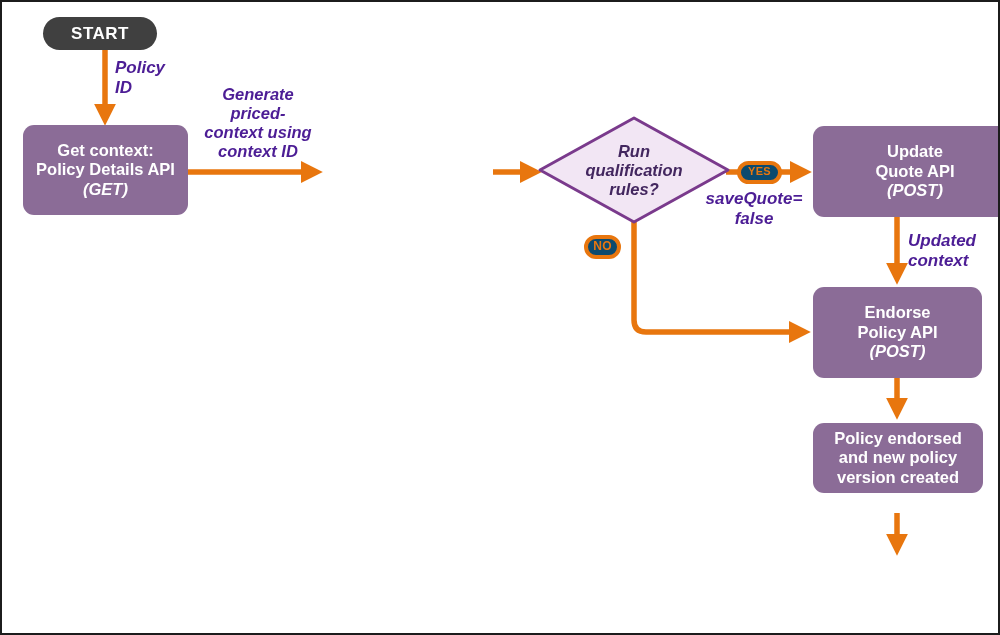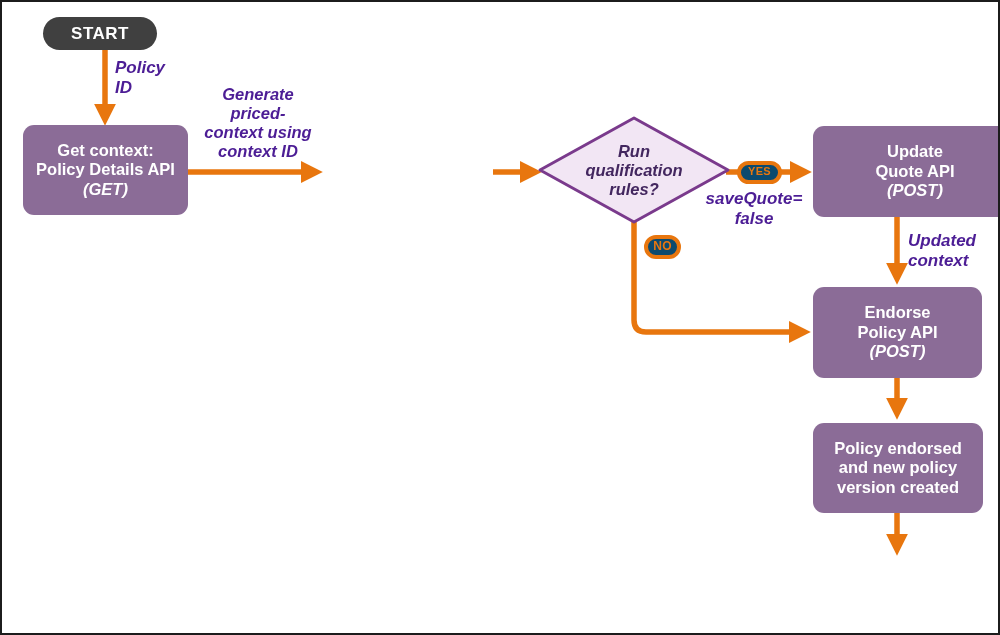--- a/index.html
+++ b/index.html
@@ -123,21 +123,21 @@
 Quote API</div>
     <div class="box-method">(POST)</div>
   </div>
 
   <div class="node-box" style="left:811px; top:285px; width:169px; height:91px;">
     <div class="preline">Endorse
 Policy API</div>
     <div class="box-method">(POST)</div>
   </div>
 
-  <div class="node-box" style="left:811px; top:421px; width:170px; height:90px;">
+  <div class="node-box" style="left:811px; top:421px; width:170px; height:70px;">
     <div class="preline">Policy endorsed
 and new policy
 version created</div>
   </div>
 
 
   <div class="edge-label" style="left:113px; top:56px;">Policy
 ID</div>
 
   <div class="edge-label centered" style="left:193px; top:83px; width:126px; font-size:16.5px; line-height:19px;">Generate
@@ -147,17 +147,17 @@
 
   <div class="edge-label" style="left:906px; top:229px;">Updated
 context</div>
 
   <div class="edge-label centered" style="left:696px; top:187px; width:112px;">saveQuote=
 false</div>
 
   <div class="badge" style="left:735px; top:159px; width:45px; height:23px; font-size:11px;">
     <span>YES</span>
   </div>
-  <div class="badge" style="left:642px; top:233px; width:37px; height:24px; font-size:12px;">
+  <div class="badge" style="left:582px; top:233px; width:37px; height:24px; font-size:12px;">
     <span>NO</span>
   </div>
 
 </div>
 
 </body></html>

